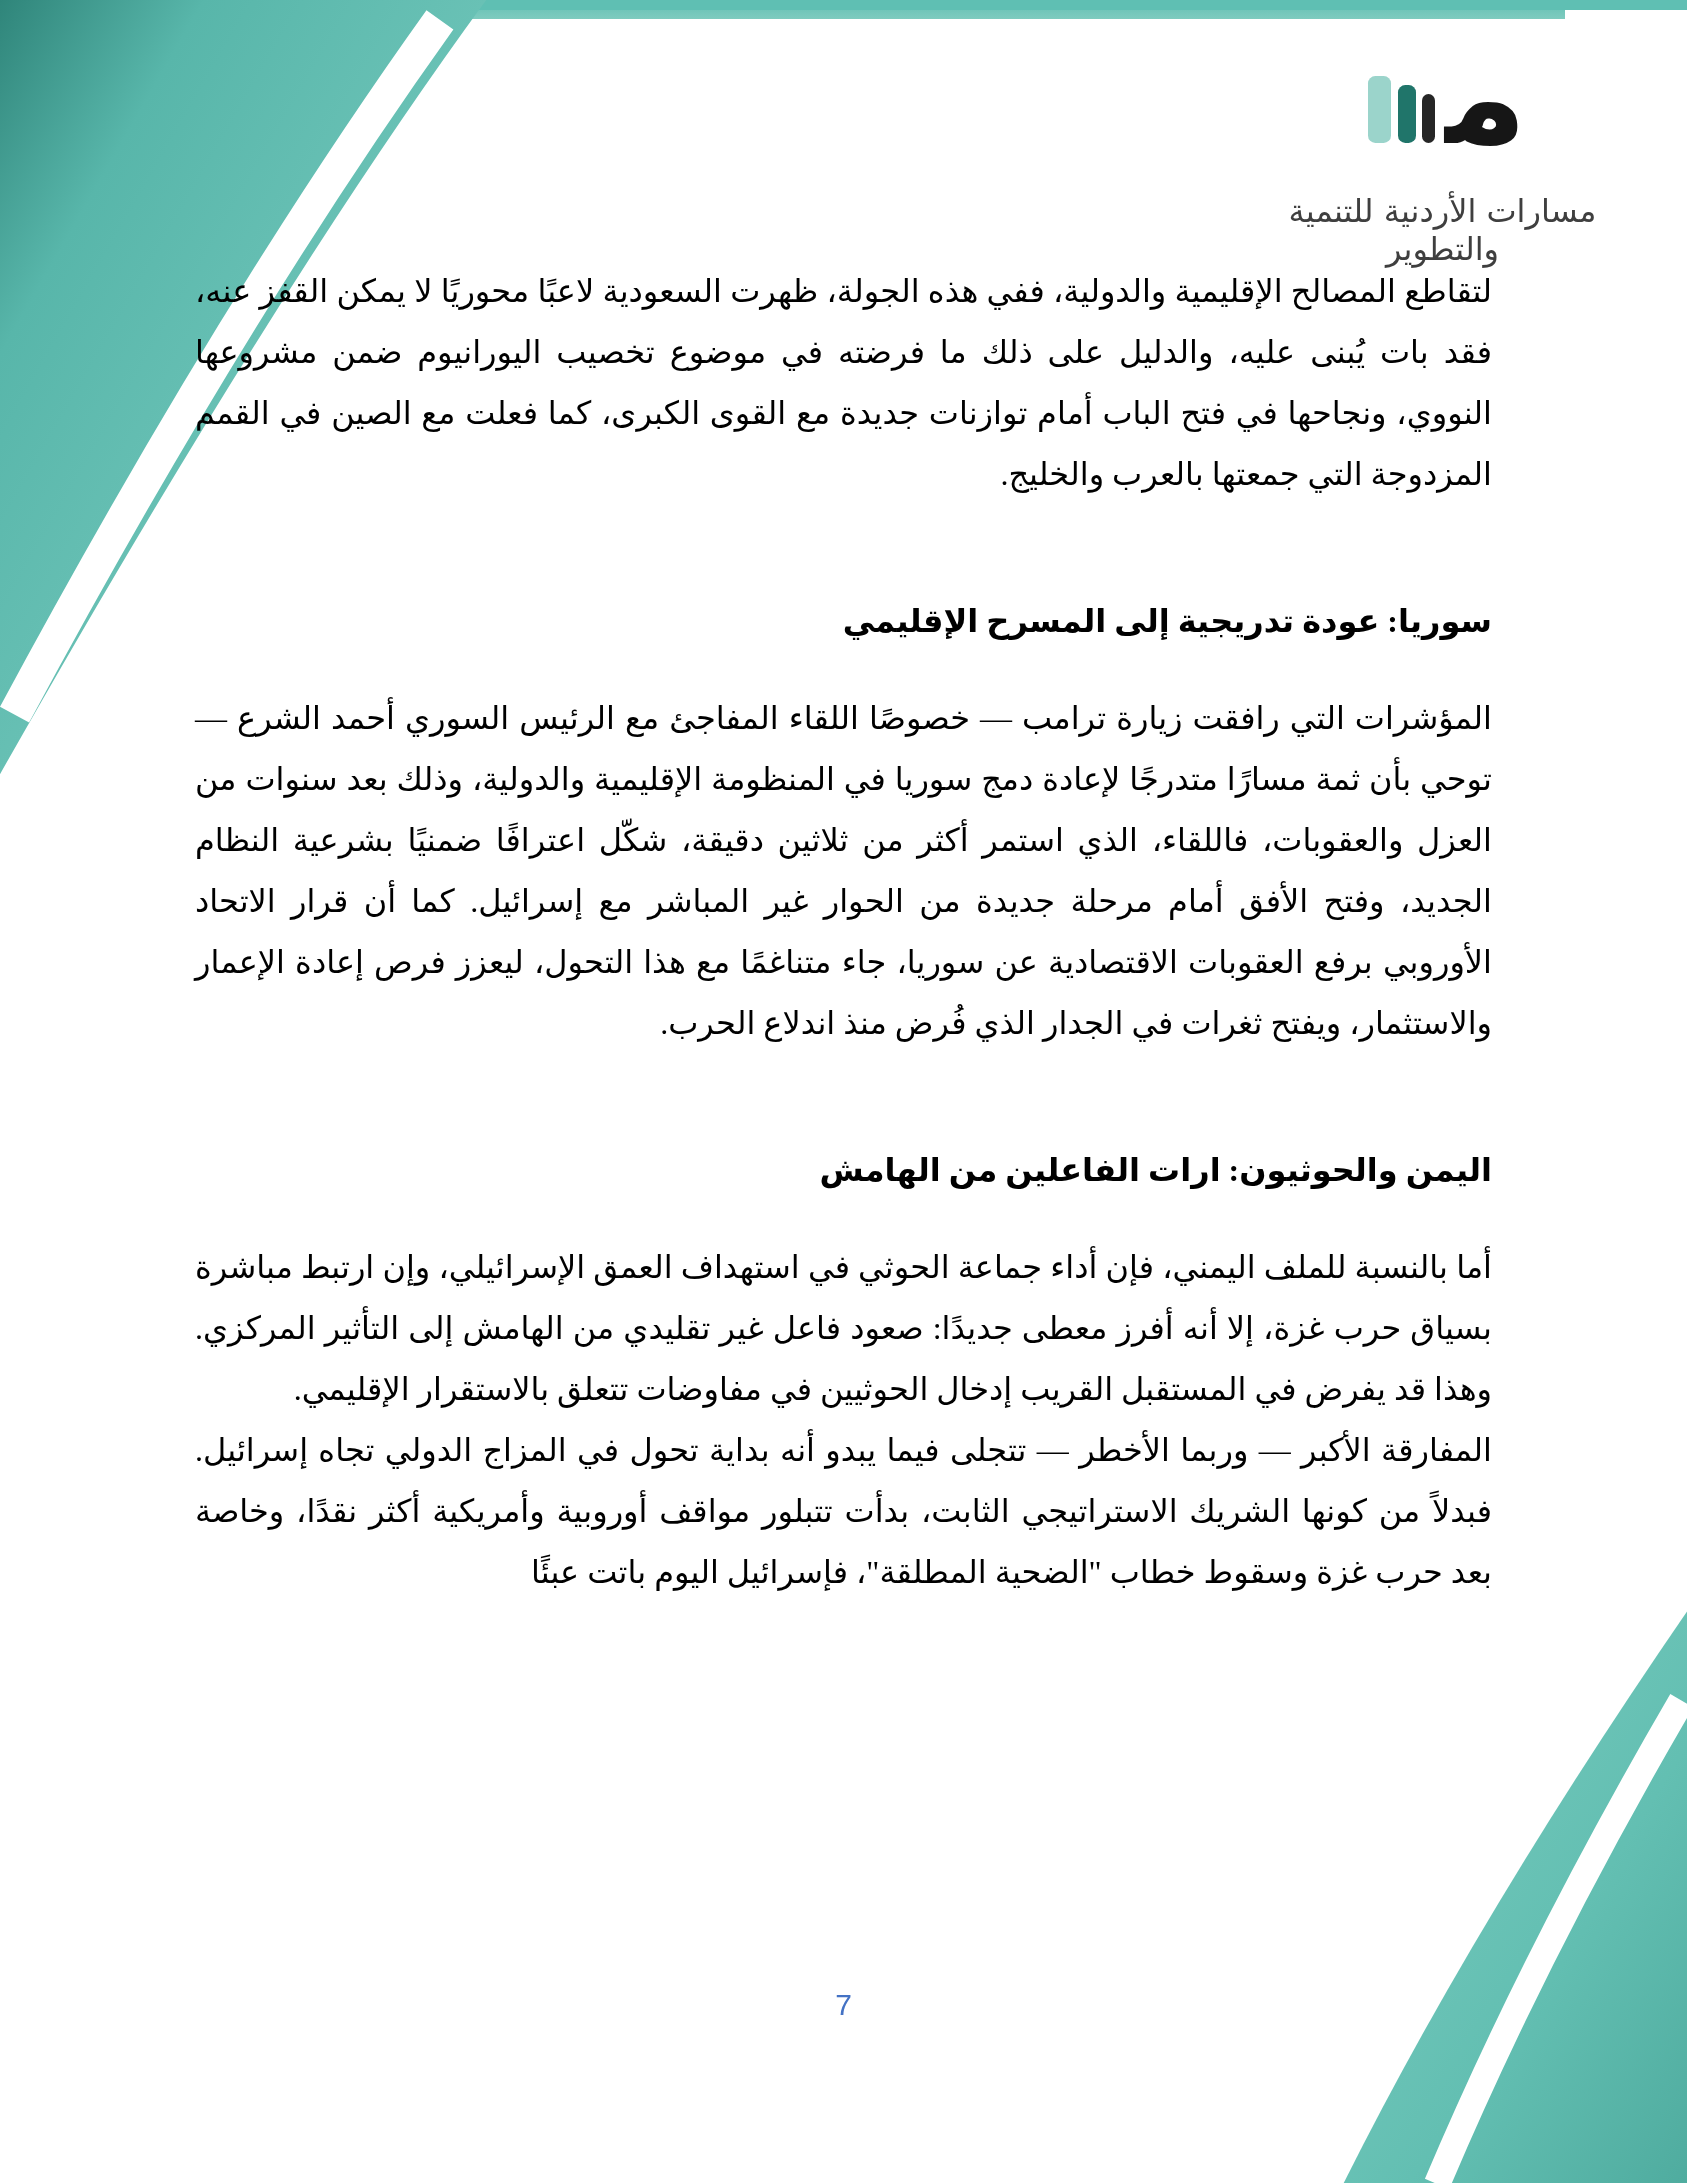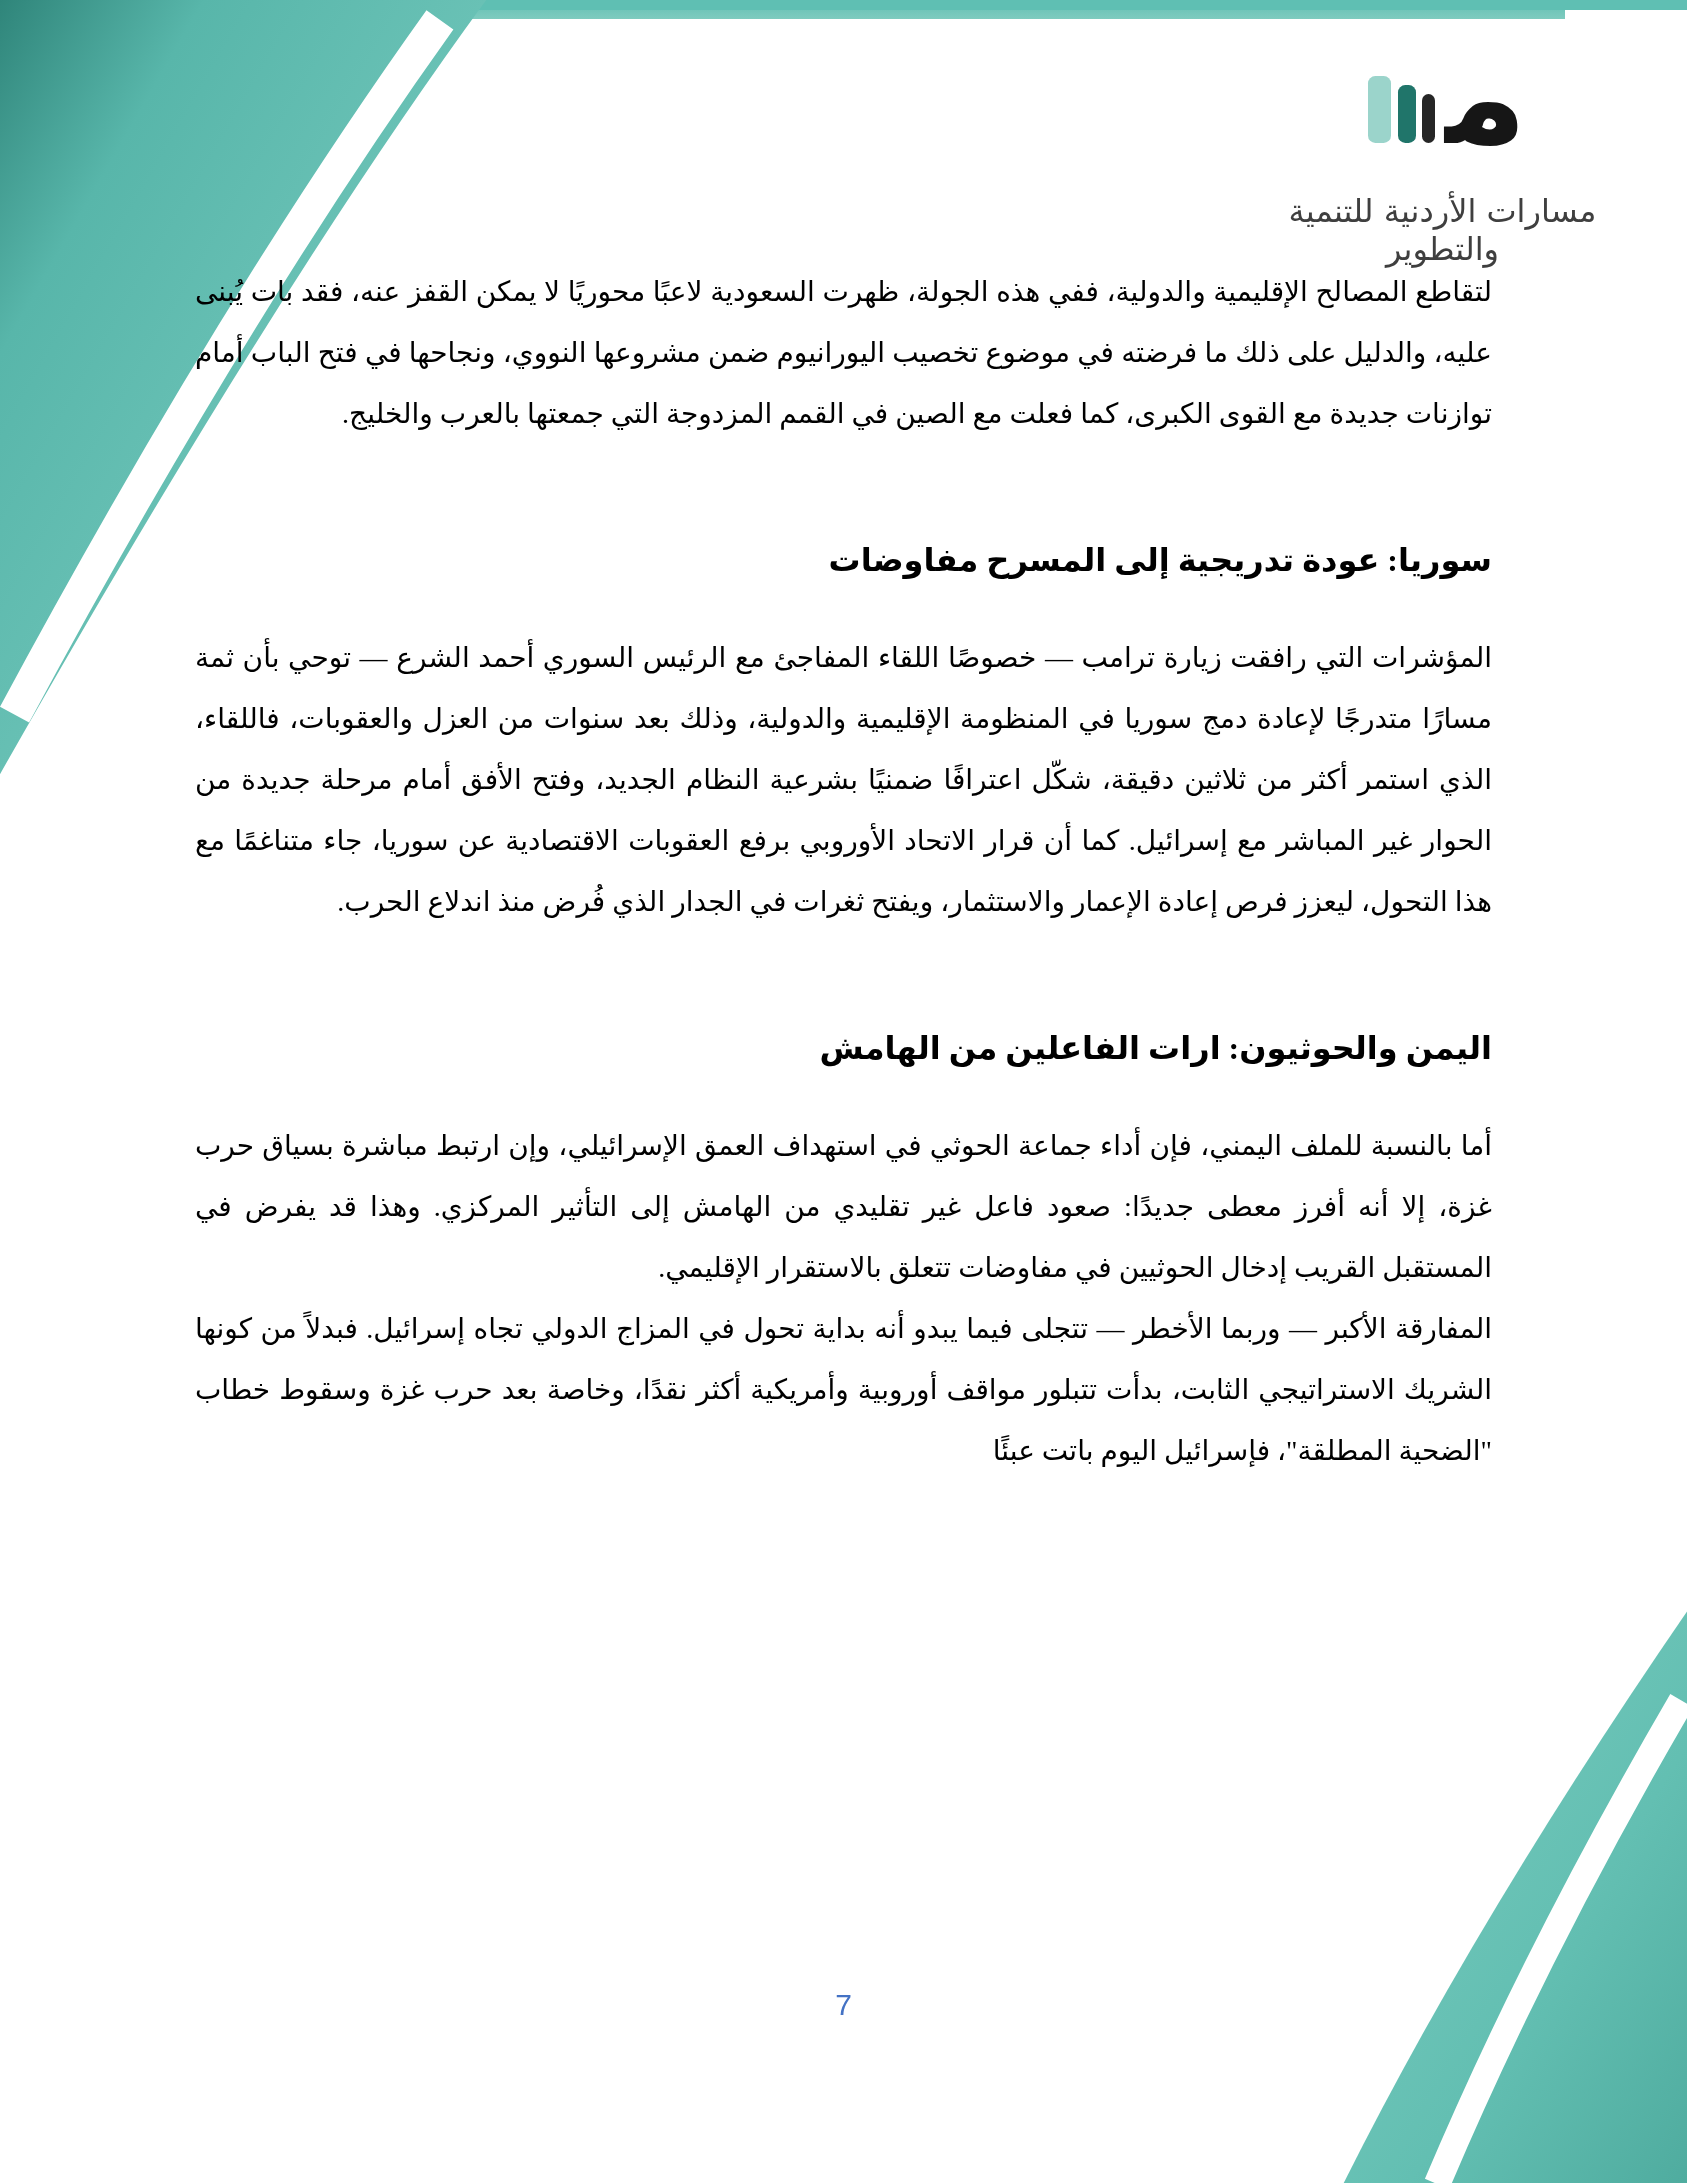--- a/index.html
+++ b/index.html
@@ -43,21 +43,21 @@
     margin-top:22px;
     font-family:"DejaVu Sans",sans-serif;
     font-size:32px;font-weight:400;color:var(--tagline-color);
   }
   
   .content{
     position:absolute;top:0;left:195px;right:195px;z-index:4;
     color:var(--text-color);
   }
   .para{
-    font-size:28px;line-height:61px;margin:0;
+    font-size:32px;line-height:61px;margin:0;
     text-align:justify;
   }
   .para.first{margin-top:261px;}
   .heading{
     font-size:32px;line-height:61px;font-weight:bold;
     margin:86px 0 36px;text-align:right;
   }
   
   .page-number{
     position:absolute;top:1988px;left:0;width:100%;
@@ -102,21 +102,21 @@
   <div class="logo" dir="rtl">
     <div class="wordmark">
       <span>م‍</span>
       <span class="bars"><i class="bar b1"></i><i class="bar b2"></i><i class="bar b3"></i></span>
     </div>
     <div class="tagline">مسارات الأردنية للتنمية والتطوير</div>
   </div>
 
   <div class="content" dir="rtl">
     <p class="para first">لتقاطع المصالح الإقليمية والدولية، ففي هذه الجولة، ظهرت السعودية لاعبًا محوريًا لا يمكن القفز عنه، فقد بات يُبنى عليه، والدليل على ذلك ما فرضته في موضوع تخصيب اليورانيوم ضمن مشروعها النووي، ونجاحها في فتح الباب أمام توازنات جديدة مع القوى الكبرى، كما فعلت مع الصين في القمم المزدوجة التي جمعتها بالعرب والخليج.</p>
-    <h2 class="heading">سوريا: عودة تدريجية إلى المسرح مفاوضات</h2>
+    <h2 class="heading">سوريا: عودة تدريجية إلى المسرح الإقليمي</h2>
     <p class="para">المؤشرات التي رافقت زيارة ترامب — خصوصًا اللقاء المفاجئ مع الرئيس السوري أحمد الشرع — توحي بأن ثمة مسارًا متدرجًا لإعادة دمج سوريا في المنظومة الإقليمية والدولية، وذلك بعد سنوات من العزل والعقوبات، فاللقاء، الذي استمر أكثر من ثلاثين دقيقة، شكّل اعترافًا ضمنيًا بشرعية النظام الجديد، وفتح الأفق أمام مرحلة جديدة من الحوار غير المباشر مع إسرائيل. كما أن قرار الاتحاد الأوروبي برفع العقوبات الاقتصادية عن سوريا، جاء متناغمًا مع هذا التحول، ليعزز فرص إعادة الإعمار والاستثمار، ويفتح ثغرات في الجدار الذي فُرض منذ اندلاع الحرب.</p>
     <h2 class="heading">اليمن والحوثيون: ارات الفاعلين من الهامش</h2>
     <p class="para">أما بالنسبة للملف اليمني، فإن أداء جماعة الحوثي في استهداف العمق الإسرائيلي، وإن ارتبط مباشرة بسياق حرب غزة، إلا أنه أفرز معطى جديدًا: صعود فاعل غير تقليدي من الهامش إلى التأثير المركزي. وهذا قد يفرض في المستقبل القريب إدخال الحوثيين في مفاوضات تتعلق بالاستقرار الإقليمي.</p>
     <p class="para">المفارقة الأكبر — وربما الأخطر — تتجلى فيما يبدو أنه بداية تحول في المزاج الدولي تجاه إسرائيل. فبدلاً من كونها الشريك الاستراتيجي الثابت، بدأت تتبلور مواقف أوروبية وأمريكية أكثر نقدًا، وخاصة بعد حرب غزة وسقوط خطاب "الضحية المطلقة"، فإسرائيل اليوم باتت عبئًا</p>
   </div>
 
   <div class="page-number">7</div>
 
 </div>
 

